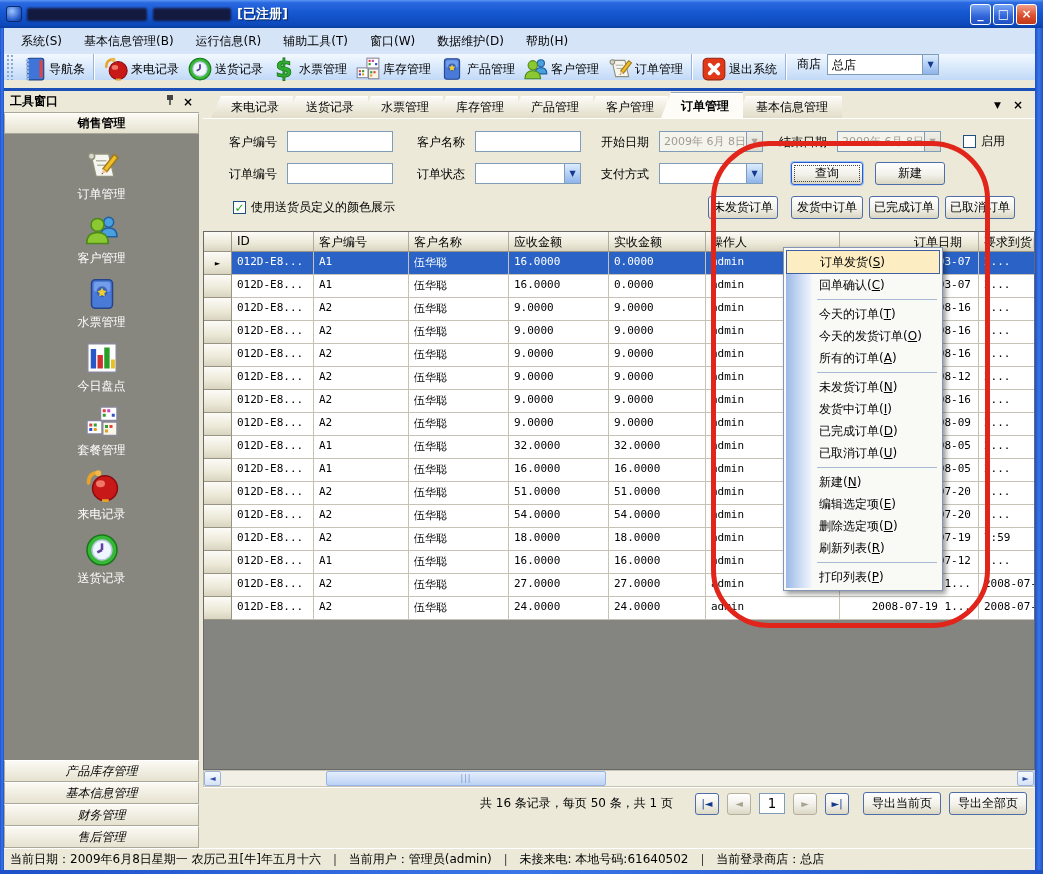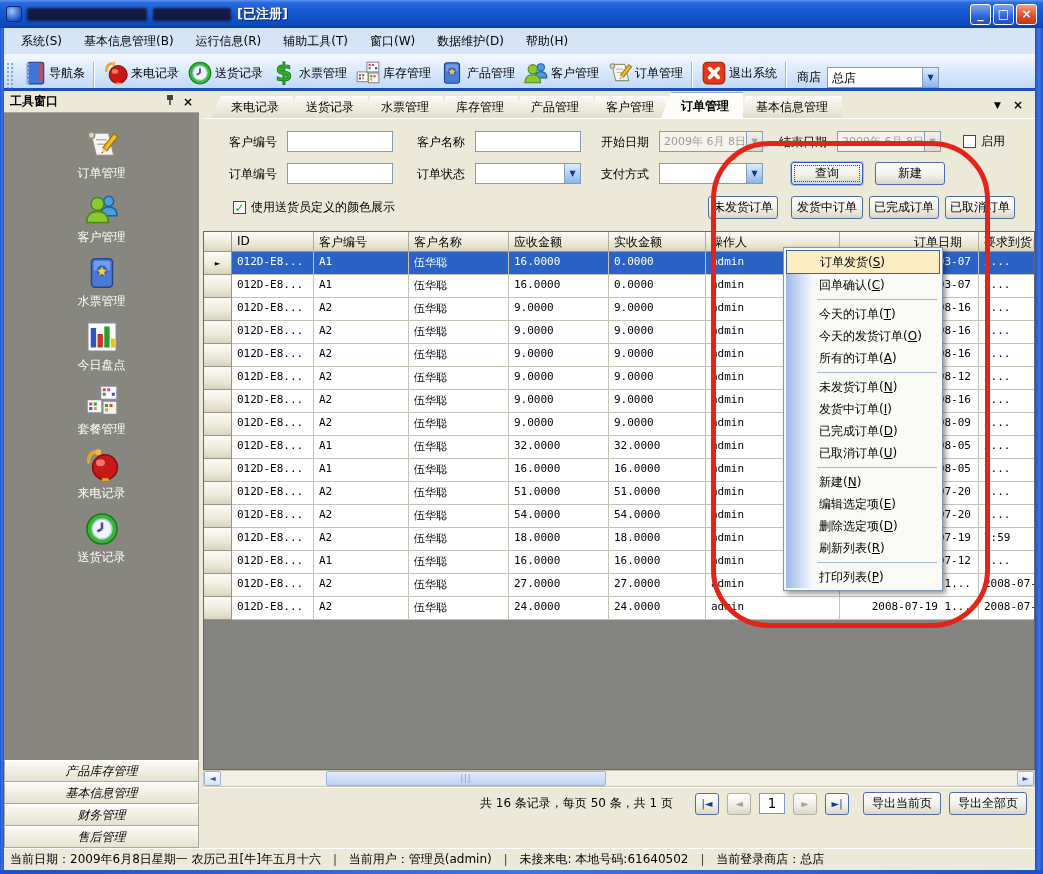--- a/index.html
+++ b/index.html
@@ -13,21 +13,21 @@
   .redact{height:13px;border-radius:2px;background:#141430;filter:blur(1.2px);opacity:.9;margin-right:6px;}
   .title-text{color:#fff;font-weight:bold;font-size:13px;text-shadow:1px 1px 1px #05255f;white-space:nowrap;}
   .winbtns{margin-left:auto;display:flex;gap:2px;}
   .winbtn{width:21px;height:21px;border-radius:3px;border:1px solid #fff;color:#fff;font-size:12px;line-height:19px;text-align:center;font-weight:bold;}
   .winbtn.min,.winbtn.max{background:linear-gradient(180deg,#7aa6f4,#3064d8 60%,#1e50c0);}
   .winbtn.close{background:linear-gradient(180deg,#f0a088,#dc5030 55%,#c03818);}
   
   .menubar{position:absolute;left:4px;top:28px;width:1035px;height:26px;background:#d6e4f8;display:flex;align-items:center;padding-left:6px;z-index:4;}
   .menu-item{padding:3px 11px;white-space:nowrap;}
   
-  .toolbar{position:absolute;left:4px;top:54px;width:1035px;height:34px;background:linear-gradient(180deg,#f3f8fe 0%,#dcebfc 45%,#c2d9f7 100%);display:flex;align-items:flex-end;z-index:4;}
+  .toolbar{position:absolute;left:4px;top:54px;width:1035px;height:26px;background:linear-gradient(180deg,#f3f8fe 0%,#dcebfc 45%,#c2d9f7 100%);display:flex;align-items:flex-start;z-index:4;}
   .grip{width:8px;height:26px;margin:0 3px 0 2px;background-image:radial-gradient(circle at 2px 2px,#8aa8d0 1px,transparent 1.4px);background-size:4px 4px;}
   .tool-item{display:flex;align-items:center;gap:2px;padding:2px 4px;white-space:nowrap;}
   .tool-sep{width:2px;height:26px;margin:0 4px;border-left:1px solid #9cb4dc;border-right:1px solid #fff;}
   .toolbar-line{position:absolute;left:4px;top:88px;width:1035px;height:3px;background:#1a4fb8;z-index:4;}
   .shop-group{display:flex;align-items:center;gap:6px;padding-left:6px;}
   .combo{display:flex;align-items:stretch;background:#fff;border:1px solid #7f9db9;height:21px;}
   .combo .val{flex:1;padding:2px 4px;white-space:nowrap;overflow:hidden;}
   .combo .arrow{width:16px;display:flex;align-items:center;justify-content:center;background:linear-gradient(180deg,#dcecfe,#aecbf2 60%,#8eb4ea);border-left:1px solid #7f9db9;color:#16388c;font-size:8px;}
   .combo.disabled{background:#f4f3ec;color:#9e9c92;}
   .combo.disabled .arrow{background:linear-gradient(180deg,#f0efe8,#dedbce);color:#a8a69a;}
@@ -253,20 +253,21 @@
     <div class="sb-title">
       <span>工具窗口</span>
       <span class="sp">
         <span><svg width="10" height="12" viewBox="0 0 10 12">
               <rect x="2" y="1" width="6" height="5" fill="#444"></rect>
               <line x1="5" y1="6" x2="5" y2="11" stroke="#444" stroke-width="1.6"></line>
             </svg></span>
         <span style="font-weight:bold;">×</span>
       </span>
     </div>
+    <div class="sb-section">销售管理</div>
     <div class="sb-body" id="sb-body">
         <div class="sb-item">
           <span style="display: inline-flex;">
             <svg width="36" height="36" viewBox="0 0 24 24">
               <path d="M4.5 4 h12 l3.5 15 h-12 z" fill="#f6f6f0" stroke="#90907e"></path>
               <circle cx="5" cy="5.5" r="2.1" fill="#d8d8ca" stroke="#90907e"></circle>
               <line x1="8" y1="8.5" x2="15" y2="8.5" stroke="#b4b4a4"></line>
               <line x1="8.8" y1="11.5" x2="16" y2="11.5" stroke="#b4b4a4"></line>
               <g transform="rotate(38 16 12)">
                 <rect x="14.5" y="3.5" width="3.2" height="12" fill="#f0c028" stroke="#a07818"></rect>

